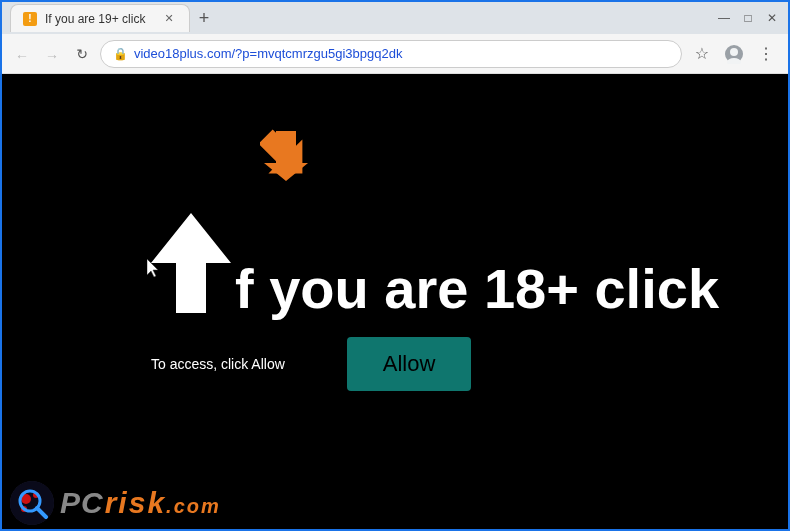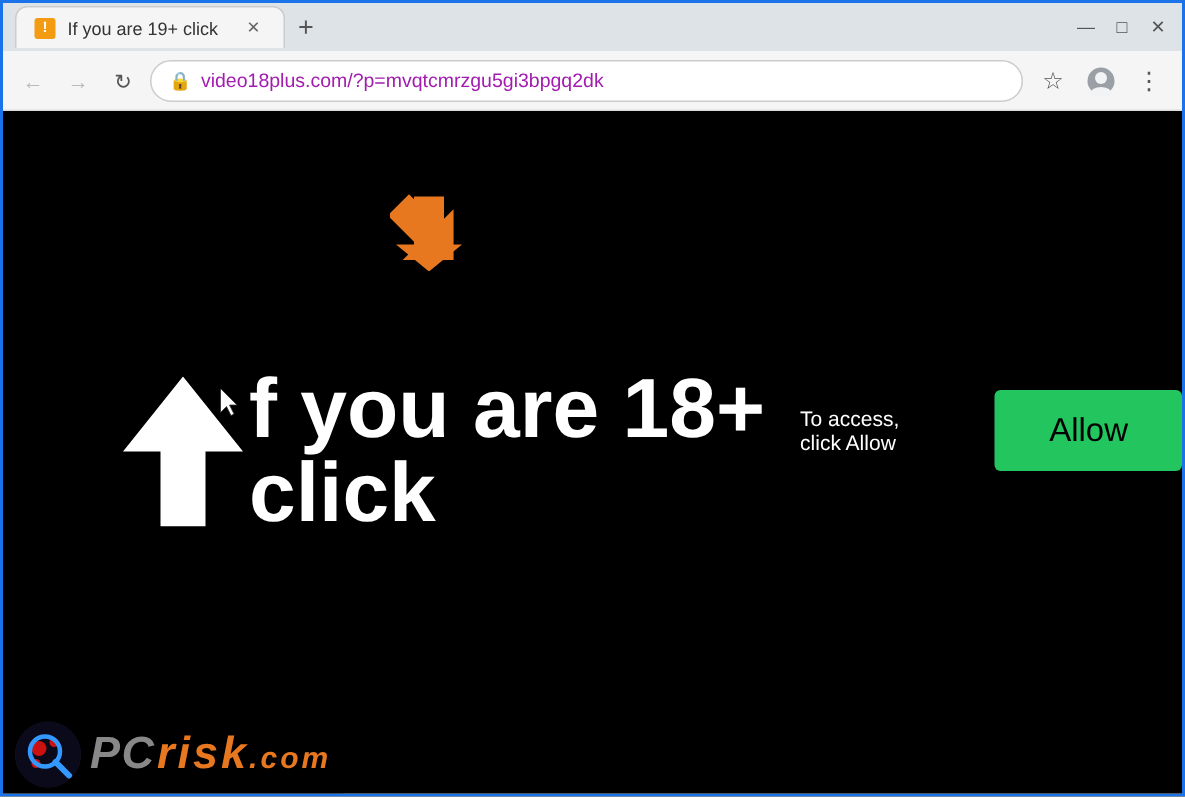--- a/index.html
+++ b/index.html
@@ -149,21 +149,21 @@
       gap: 6px;
     }
 
     .lock-icon {
       color: #555;
       font-size: 12px;
     }
 
     .address-text {
       font-size: 13px;
-      color: #a21caf;
+      color: #1d4ed8;
     }
 
     .toolbar-actions {
       display: flex;
       gap: 4px;
       align-items: center;
     }
 
     .toolbar-btn {
       width: 28px;
@@ -195,21 +195,21 @@
       gap: 62px;
       margin-top: 16px;
     }
 
     .to-access-text {
       color: white;
       font-size: 14px;
     }
 
     .allow-button {
-      background: #22c55e;
+      background: #0f766e;
       color: black;
       border: none;
       padding: 14px 36px;
       font-size: 22px;
       font-weight: normal;
       cursor: pointer;
       border-radius: 4px;
     }
 
     
@@ -329,21 +329,21 @@
         <polygon points="16,2 36,2 36,34 48,34 26,52 4,34 16,34" fill="#e87820"></polygon>
       </svg>
     </div>
 
     <div class="mouse-cursor">
       <svg width="16" height="20" viewBox="0 0 16 20">
         <polygon points="0,0 0,16 4,12 7,18 9,17 6,11 11,11" fill="white" stroke="#333" stroke-width="0.5"></polygon>
       </svg>
     </div>
 
-    <div style="display:flex; flex-direction:row; align-items:flex-start; padding-left: 80px; justify-content: center;">
+    <div style="display:flex; flex-direction:column; align-items:flex-start; padding-left: 80px; justify-content: center;">
       <div style="display:flex; align-items:flex-end; margin-bottom:4px;">
 
         <div style="margin-right:4px;">
           <svg width="80" height="100" viewBox="0 0 80 100">
             <polygon points="40,0 80,50 55,50 55,100 25,100 25,50 0,50" fill="white"></polygon>
           </svg>
         </div>
         <div style="color:white; font-size:56px; font-weight:bold; line-height:1;">
           <span>f you are 18+ click</span>
         </div>

